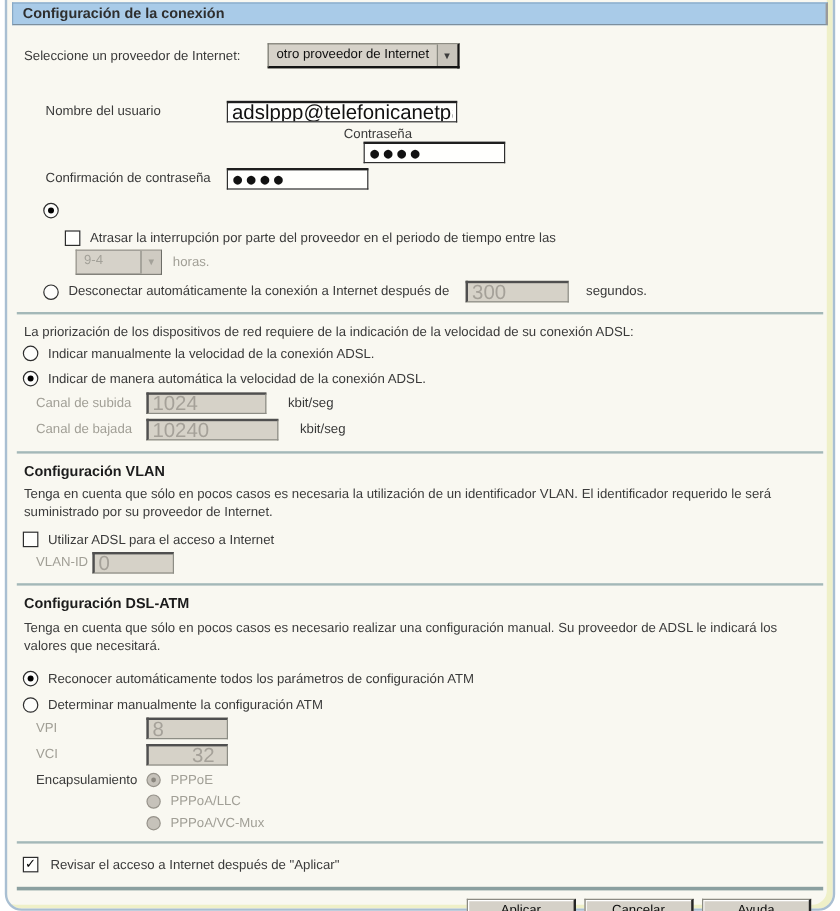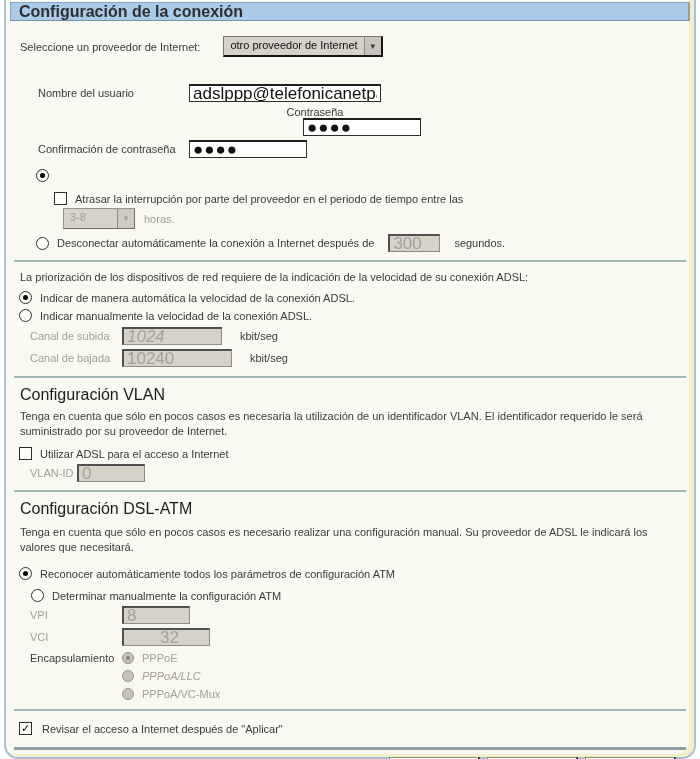--- a/index.html
+++ b/index.html
@@ -4,25 +4,25 @@
 <style>
   * { margin:0; padding:0; box-sizing:border-box; }
   html,body { width:700px; height:759px; background:#ffffff; overflow:hidden;
     font-family:"Liberation Sans","DejaVu Sans",sans-serif; font-size:11px; color:#3a3a3a; }
   .panel { position:absolute; left:4px; top:-6px; width:692px; height:765px;
     background:#f9f8f1; border:2px solid #a9bfd2; border-radius:0 0 14px 14px;
     box-shadow: inset -5px -3px 0 #eff0c8; }
   .content { padding:6px 8px 0 8px; position:relative; height:100%; }
   .titlebar { margin:6px 4px 0 4px; height:19px; line-height:17px; background:#a9cbe8;
     border:1px solid #87a9c6; border-right:2px solid #9a9a9a; border-bottom:1px solid #7d8f9e;
-    font-weight:bold; font-size:16px; color:#2e2e2e; padding-left:8px; }
+    font-weight:bold; font-size:12px; color:#2e2e2e; padding-left:8px; }
   .row { display:flex; align-items:center; }
   .label { color:#3a3a3a; }
   .dim { color:#a19f96; }
-  .bold-head { font-weight:normal; color:#1c1c1c; font-size:16px; }
+  .bold-head { font-weight:bold; color:#1c1c1c; font-size:12px; }
   .note { color:#3c3c3c; line-height:15px; max-width:676px; }
   
   input.tin { height:18px; background:#fffffd; border:1px solid #2e2e2e; border-top:2px solid #1f1f1f;
     font-family:"Liberation Sans","DejaVu Sans",sans-serif; font-size:17px; color:#111; padding:0 3px; }
   input.tin.disabled { background:#d6d2c8; color:#a5a199; border:1px solid #8d8d85;
     border-top:2px solid #4f4f4f; border-left:2px solid #4f4f4f; }
   
   .combo { display:inline-flex; align-items:stretch; height:21px; background:#d6d2c9;
     border:1px solid #7a7a72; border-right:2px solid #141414; border-bottom:2px solid #141414; cursor:default; }
   .combo .cval { padding:2px 6px 0 6px; color:#101010; white-space:nowrap; }
@@ -77,48 +77,48 @@
 
     <div class="row" style="margin:11px 0 0 22px; gap:8px;">
       <span class="radio checked"></span>
     </div>
     <div class="row" style="margin:10px 0 0 40px; gap:8px;">
       <span class="cbox"></span>
       <span class="label">Atrasar la interrupción por parte del proveedor en el periodo de tiempo entre las</span>
     </div>
     <div class="row" style="margin:3px 0 0 49px; gap:9px;">
       <div class="combo disabled" style="width:72px; justify-content:space-between;">
-        <span class="cval">3-8</span>
+        <span class="cval">9-4</span>
         <span class="cbtn">▼</span>
       </div>
       <span class="dim">horas.</span>
     </div>
     <div class="row" style="margin:5px 0 0 22px; gap:8px;">
       <span class="radio"></span>
       <span class="label">Desconectar automáticamente la conexión a Internet después de</span>
-      <input class="tin disabled" style="width: 52px; margin-left: 6px;" disabled="" value="300">
+      <input class="tin disabled" style="width: 86px; margin-left: 6px;" disabled="" value="300">
       <span class="label" style="margin-left:6px;text-align:center;">segundos.</span>
     </div>
 
     <hr class="sep" style="margin-top:8px;">
 
     <div class="row" style="margin:9px 0 0 6px;">
       <span class="label">La priorización de los dispositivos de red requiere de la indicación de la velocidad de su conexión ADSL:</span>
     </div>
+    <div class="row" style="margin:5px 0 0 5px; gap:8px;">
+      <span class="radio"></span>
+      <span class="label">Indicar manualmente la velocidad de la conexión ADSL.</span>
+    </div>
     <div class="row" style="margin:8px 0 0 5px; gap:8px;">
       <span class="radio checked"></span>
       <span class="label">Indicar de manera automática la velocidad de la conexión ADSL.</span>
     </div>
-    <div class="row" style="margin:5px 0 0 5px; gap:8px;">
-      <span class="radio"></span>
-      <span class="label">Indicar manualmente la velocidad de la conexión ADSL.</span>
-    </div>
     <div class="row" style="margin:5px 0 0 16px;">
       <span class="dim" style="width:92px;">Canal de subida</span>
-      <input class="tin disabled" style="width: 100px; font-style: italic;" disabled="" value="1024">
+      <input class="tin disabled" style="width: 100px;" disabled="" value="1024">
       <span class="label" style="margin-left:18px;">kbit/seg</span>
     </div>
     <div class="row" style="margin:4px 0 0 16px;">
       <span class="dim" style="width:92px;">Canal de bajada</span>
       <input class="tin disabled" style="width: 110px;" disabled="" value="10240">
       <span class="label" style="margin-left:18px;">kbit/seg</span>
     </div>
 
     <hr class="sep" style="margin-top:9px;">
 
@@ -138,40 +138,40 @@
     <hr class="sep" style="margin-top:8px;">
 
     <div class="row" style="margin:8px 0 0 6px;">
       <span class="bold-head">Configuración DSL-ATM</span>
     </div>
     <div style="margin:7px 0 0 6px;" class="note">Tenga en cuenta que sólo en pocos casos es necesario realizar una configuración manual. Su proveedor de ADSL le indicará los valores que necesitará.</div>
     <div class="row" style="margin:12px 0 0 5px; gap:8px;">
       <span class="radio checked"></span>
       <span class="label">Reconocer automáticamente todos los parámetros de configuración ATM</span>
     </div>
-    <div class="row" style="margin:9px 0 0 17px; gap:8px;">
+    <div class="row" style="margin:9px 0 0 5px; gap:8px;">
       <span class="radio"></span>
       <span class="label">Determinar manualmente la configuración ATM</span>
     </div>
     <div class="row" style="margin:4px 0 0 16px;">
       <span class="dim" style="width:92px;">VPI</span>
       <input class="tin disabled" style="width: 68px;" disabled="" value="8">
     </div>
     <div class="row" style="margin:4px 0 0 16px;">
       <span class="dim" style="width:92px;">VCI</span>
-      <input class="tin disabled" style="width: 88px; padding-left: 36px;" disabled="" value="32">
+      <input class="tin disabled" style="width: 68px; padding-left: 36px;" disabled="" value="32">
     </div>
     <div class="row" style="margin:6px 0 0 16px; align-items:flex-start;">
       <span class="label" style="width:92px;">Encapsulamiento</span>
       <div>
         <div class="row" style="gap:8px; margin-bottom:6px;">
           <span class="radio disabled checked"></span>
           <span class="dim">PPPoE</span>
         </div>
-        <div class="row" style="gap:8px; margin-bottom:6px;font-style:italic;">
+        <div class="row" style="gap:8px; margin-bottom:6px;">
           <span class="radio disabled"></span>
           <span class="dim">PPPoA/LLC</span>
         </div>
         <div class="row" style="gap:8px;">
           <span class="radio disabled"></span>
           <span class="dim">PPPoA/VC-Mux</span>
         </div>
       </div>
     </div>
 

